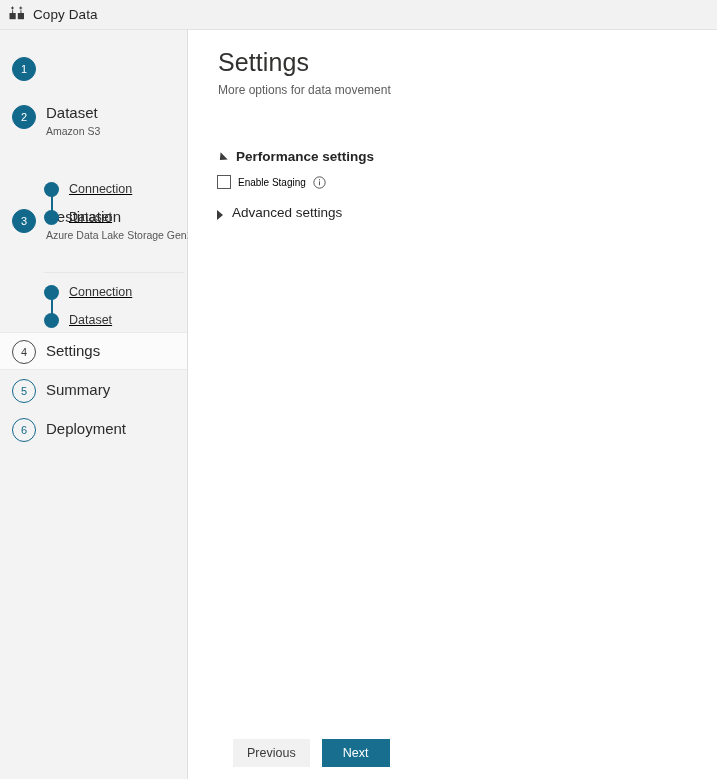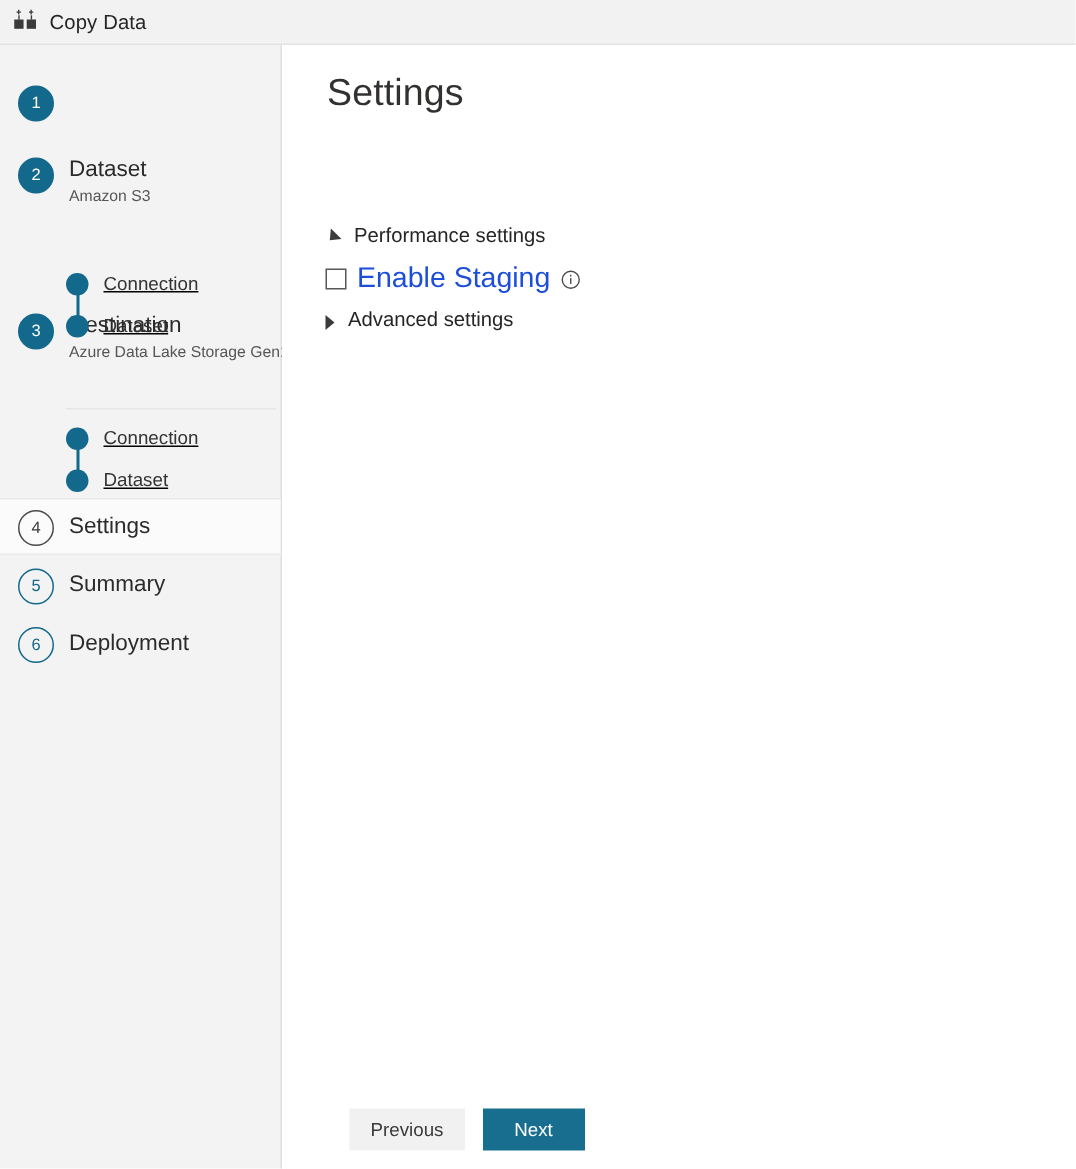--- a/index.html
+++ b/index.html
@@ -243,42 +243,42 @@
   }
   .caret.collapsed {
     border-top: 5px solid transparent;
     border-bottom: 5px solid transparent;
     border-left: 6px solid #3b3b3b;
   }
   .section-label {
     font-size: 13.5px;
     color: #252525;
   }
-  .section-label.bold { font-weight: normal; }
+  .section-label.bold { font-weight: bold; }
 
   .checkbox-row {
     position: absolute;
     left: 217px;
     top: 145px;
     display: flex;
     align-items: center;
   }
   .checkbox-row { left: 29px; }
   .checkbox-box {
     width: 14px;
     height: 14px;
     border: 1.3px solid #575757;
     background: #ffffff;
     box-sizing: border-box;
     flex: 0 0 auto;
   }
   .checkbox-label {
     margin-left: 7px;
-    font-size: 19px;
-    color: #1d4ed8;
+    font-size: 10px;
+    color: #000000;
     white-space: nowrap;
   }
   .info-icon {
     margin-left: 7px;
     width: 13px;
     height: 13px;
     flex: 0 0 auto;
     display: block;
   }
 
@@ -396,20 +396,21 @@
     <div class="step-row" id="step-deployment">
       <div class="step-badge todo">6</div>
       <div class="step-title">Deployment</div>
     </div>
 
   </div>
 
   <div class="main">
 
     <div class="page-title">Settings</div>
+    <div class="page-subtitle">More options for data movement</div>
 
     <div class="section-header" id="section-performance">
       <span class="caret expanded"></span>
       <span class="section-label bold">Performance settings</span>
     </div>
 
     <div class="checkbox-row" style="top:145px;">
       <span class="checkbox-box"></span>
       <span class="checkbox-label">Enable Staging</span>
       <svg class="info-icon" viewBox="0 0 14 14">

